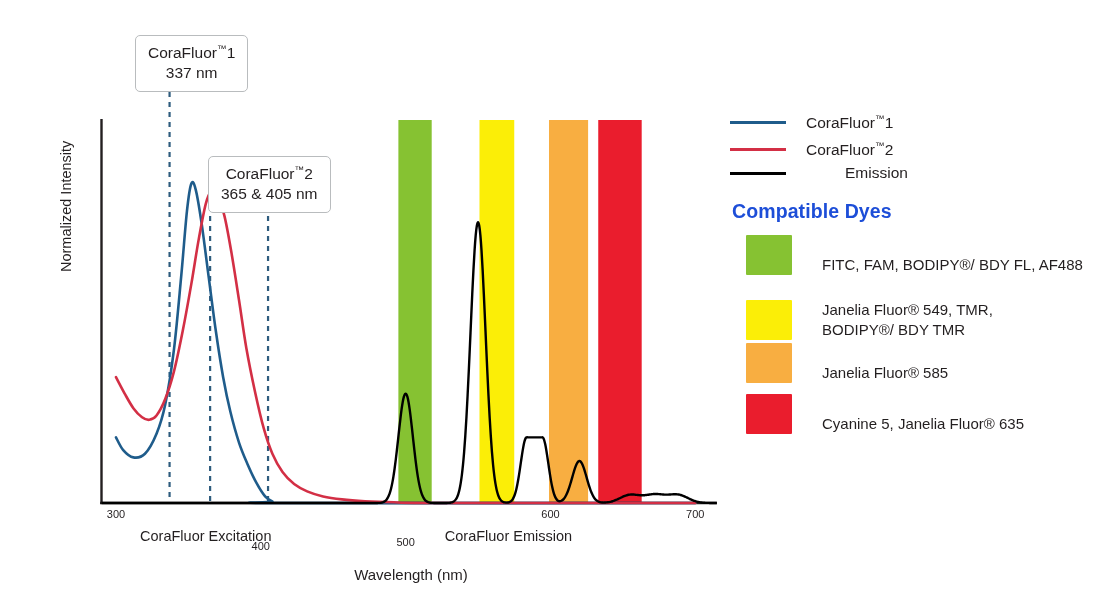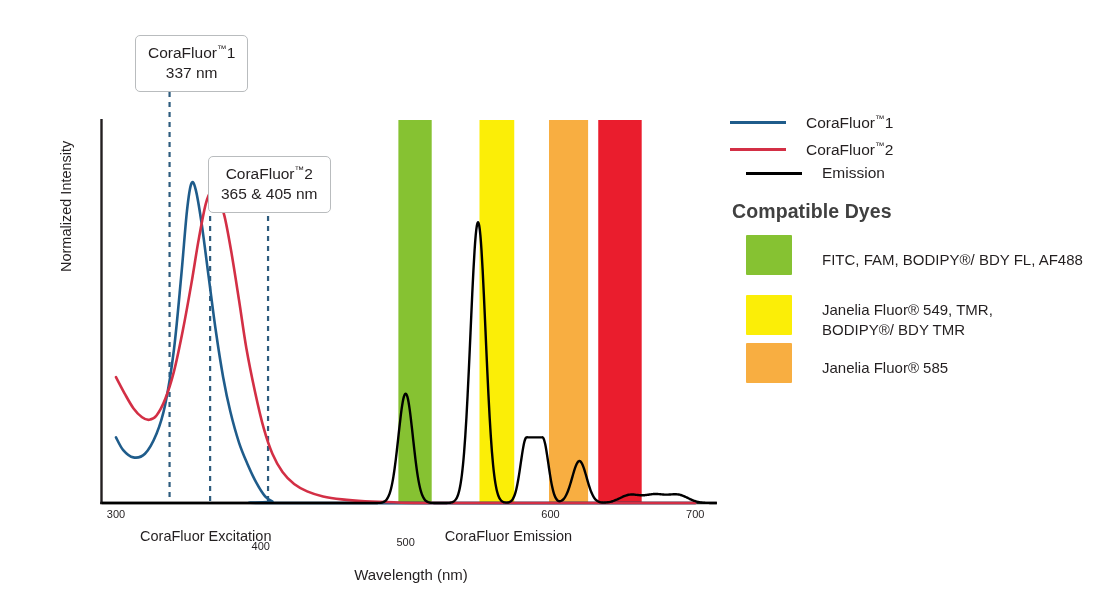--- a/index.html
+++ b/index.html
@@ -80,33 +80,33 @@
   }
   .legend-swatch-line { width: 56px; height: 3px; flex: 0 0 56px; }
   .legend-label {
     margin-left: 20px;
     font-size: 15.5px;
     color: #231f20;
     white-space: nowrap;
   }
   #legend-row-0 { left: 0px;  top: 112px; }
   #legend-row-1 { left: 0px;  top: 139px; }
-  #legend-row-2 { left: 16px;  top: 163px; }
+  #legend-row-2 { left: 0px;  top: 163px; gap: 39px; }
 
   #dyes-heading {
     position: absolute;
     left: 2px; top: 200px;
     font-size: 19.5px;
-    color: #404040;
+    color: #1d4ed8;
     font-weight: 600;
     letter-spacing: .1px;
     white-space: nowrap;
   }
 
-  .dye-row { position: absolute; display: flex; align-items: center; padding-left: 16px; }
+  .dye-row { position: absolute; display: flex; align-items: flex-end; padding-left: 16px; }
   .dye-swatch {
     width: 46px; height: 40px;
     flex: 0 0 46px;
     border-radius: 1px;
   }
   .dye-label {
     margin-left: 30px;
     font-size: 15px;
     color: #231f20;
     line-height: 1.32;
@@ -210,15 +210,21 @@
       </span>
     </div>
 
     <div class="dye-row" id="dye-row-2">
       <span class="dye-swatch" id="dsw-2" style="background: rgb(248, 174, 65);"></span>
       <span class="dye-label">
         <span>Janelia Fluor® 585</span>
       </span>
     </div>
 
+    <div class="dye-row" id="dye-row-3">
+      <span class="dye-swatch" id="dsw-3" style="background: rgb(234, 29, 45);"></span>
+      <span class="dye-label">
+        <span>Cyanine 5, Janelia Fluor® 635</span>
+      </span>
+    </div>
 
   </div>
 </div>
 
 </body></html>

